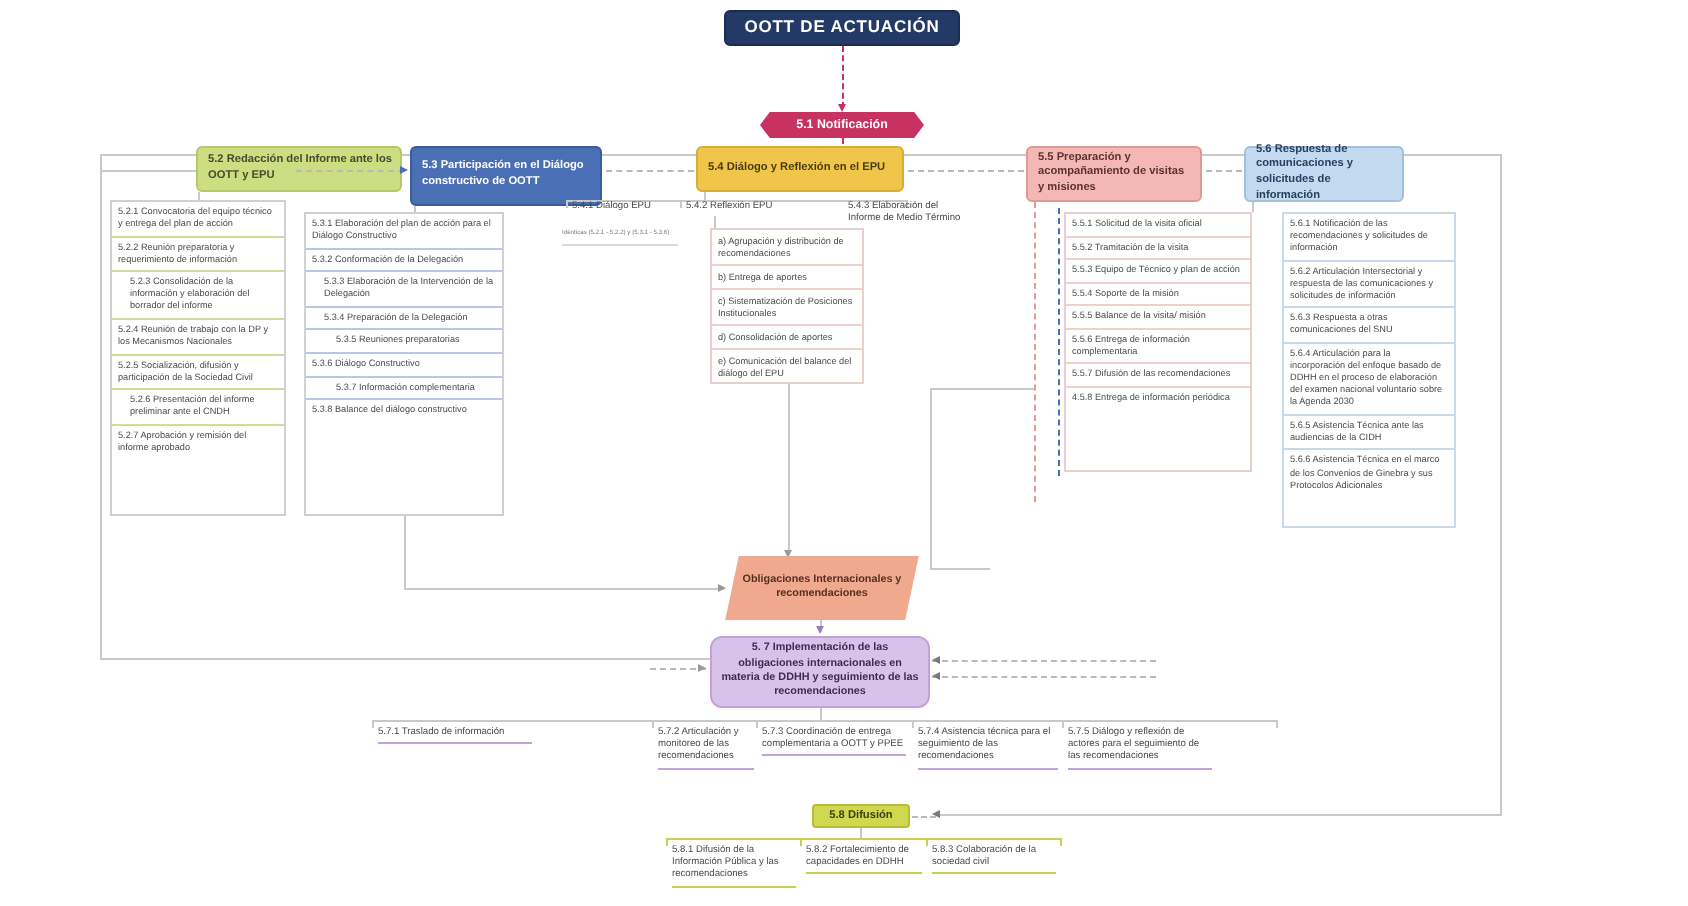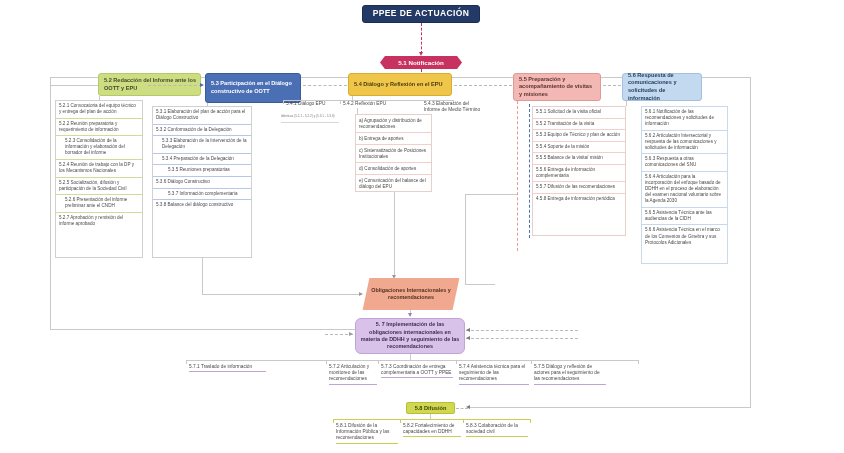--- a/index.html
+++ b/index.html
@@ -130,21 +130,21 @@
     border-bottom:2.5px solid transparent;border-left:4px solid #4b6fb5;
   }
   .underline-olive{border-bottom:1px solid #c8d04e;}
   .underline-purple{border-bottom:1px solid #c0a4d6;}
 </style>
 </head>
 <body>
 
 <div id="stage">
 
-  <div class="abs title-box" style="left:362px;top:5px;width:118px;height:18px;">PPEE DE ACTUACIÓN</div>
+  <div class="abs title-box" style="left:362px;top:5px;width:118px;height:18px;">OOTT DE ACTUACIÓN</div>
 
   <div class="abs dashline-v" style="left:421px;top:23px;height:31px;"></div>
   <div class="abs arrow-down" style="left:418.5px;top:52px;"></div>
 
   <div class="abs hex" style="left:380px;top:56px;width:82px;height:13px;">5.1 Notificación</div>
 
   <div class="abs dashline-v" style="left:421px;top:69px;height:8px;"></div>
 
   <div class="abs hline" style="left:50px;top:77px;width:700px;"></div>
 

